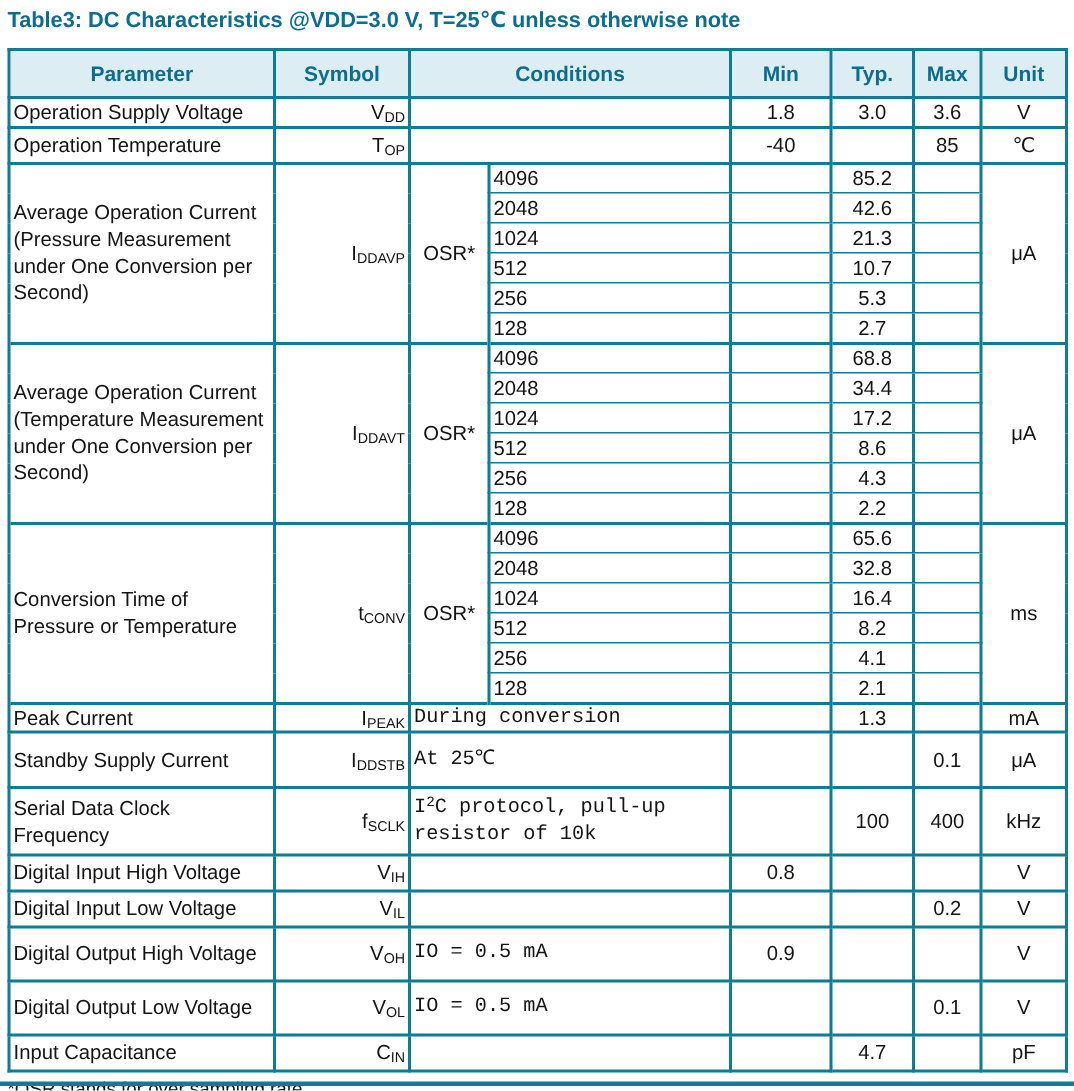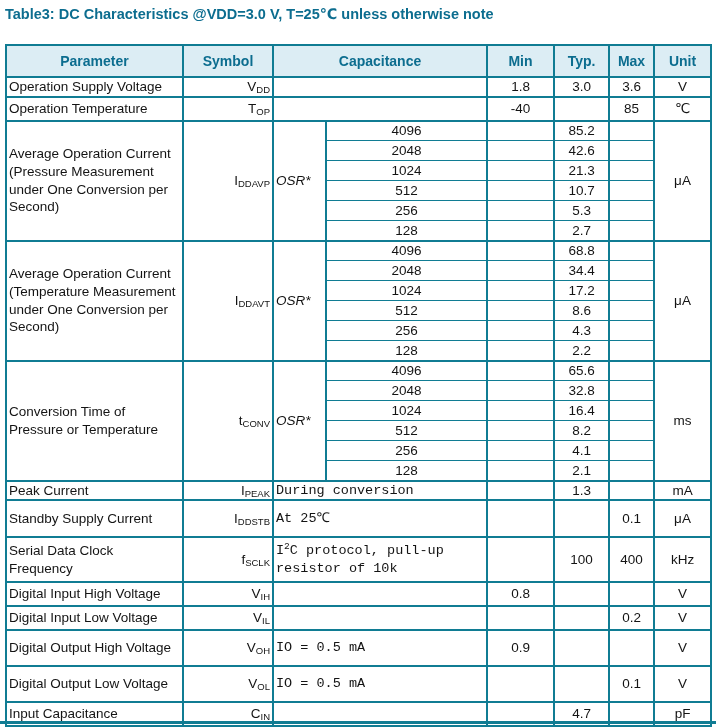--- a/index.html
+++ b/index.html
@@ -5,21 +5,21 @@
   html,body{margin:0;padding:0;background:#ffffff;}
   body{
     width:716px;height:727px;position:relative;overflow:hidden;
     font-family:"Liberation Sans","DejaVu Sans",sans-serif;
     color:#141414;
     -webkit-font-smoothing:antialiased;
   }
   .page{position:absolute;left:5px;top:6px;width:707px;}
   .doc-title{
     color:#0c6d8f;font-weight:bold;font-size:14.5px;line-height:16px;
-    margin:0 0 22px 0;letter-spacing:0;
+    margin:0 0 10px 0;letter-spacing:0;
   }
   table.spec{
     border-collapse:collapse;table-layout:fixed;width:707px;
   }
   table.spec th, table.spec td{
     border:2px solid #107c93;
     padding:0 2px;
     vertical-align:middle;
     font-size:13.5px;
     line-height:1.3;
@@ -32,22 +32,22 @@
   .h32{height:32px}.r26{height:16px}.r25{height:37px}.r24{height:24px}
   .r20{height:20px}.r45{height:45px}.r36{height:36px}
   
   tr.sub td{border-top-width:1px;border-bottom-width:1px;}
   tr.sub-first td{border-top-width:2px;}
   tr.sub-last td{border-bottom-width:2px;}
   
   .c-param{text-align:left;padding-left:7px;padding-right:4px;}
   .c-sym{text-align:right;padding-left:8px;}
   .c-cond{text-align:left;padding-left:11px;font-family:Liberation Mono, monospace;}
-  .c-osr{font-style:italic;}
-  .c-sub{text-align:center;padding-left:14px;}
+  .c-osr{text-align:center;}
+  .c-sub{text-align:left;padding-left:14px;}
   .c-num{text-align:center;}
   .c-unit{text-align:center;}
   
   .sb{font-size:9.5px;position:relative;top:2px;letter-spacing:0;}
   .sp{font-size:9.5px;vertical-align:top;position:relative;top:-1px;}
   .footnote{
     font-size:12.5px;color:#141414;margin-top:4px;padding-left:0;
   }
   .bottom-rule{
     position:absolute;left:0;top:721px;width:716px;height:3px;background:#107c93;
@@ -69,21 +69,21 @@
       <col style="width:67px">
         <col style="width:55px">
         <col style="width:45px">
         <col style="width:57px">
     </colgroup>
 
     <tbody>
         <tr class="h32">
       <th>Parameter</th>
       <th>Symbol</th>
-      <th colspan="2">Capacitance</th>
+      <th colspan="2">Conditions</th>
       <th>Min</th>
       <th>Typ.</th>
       <th>Max</th>
       <th>Unit</th>
     </tr>
 
     <tr class="r26">
       <td class="c-param">Operation Supply Voltage</td>
       <td class="c-sym"><span>V</span><span class="sb">DD</span></td>
       <td class="c-cond" colspan="2"></td>

